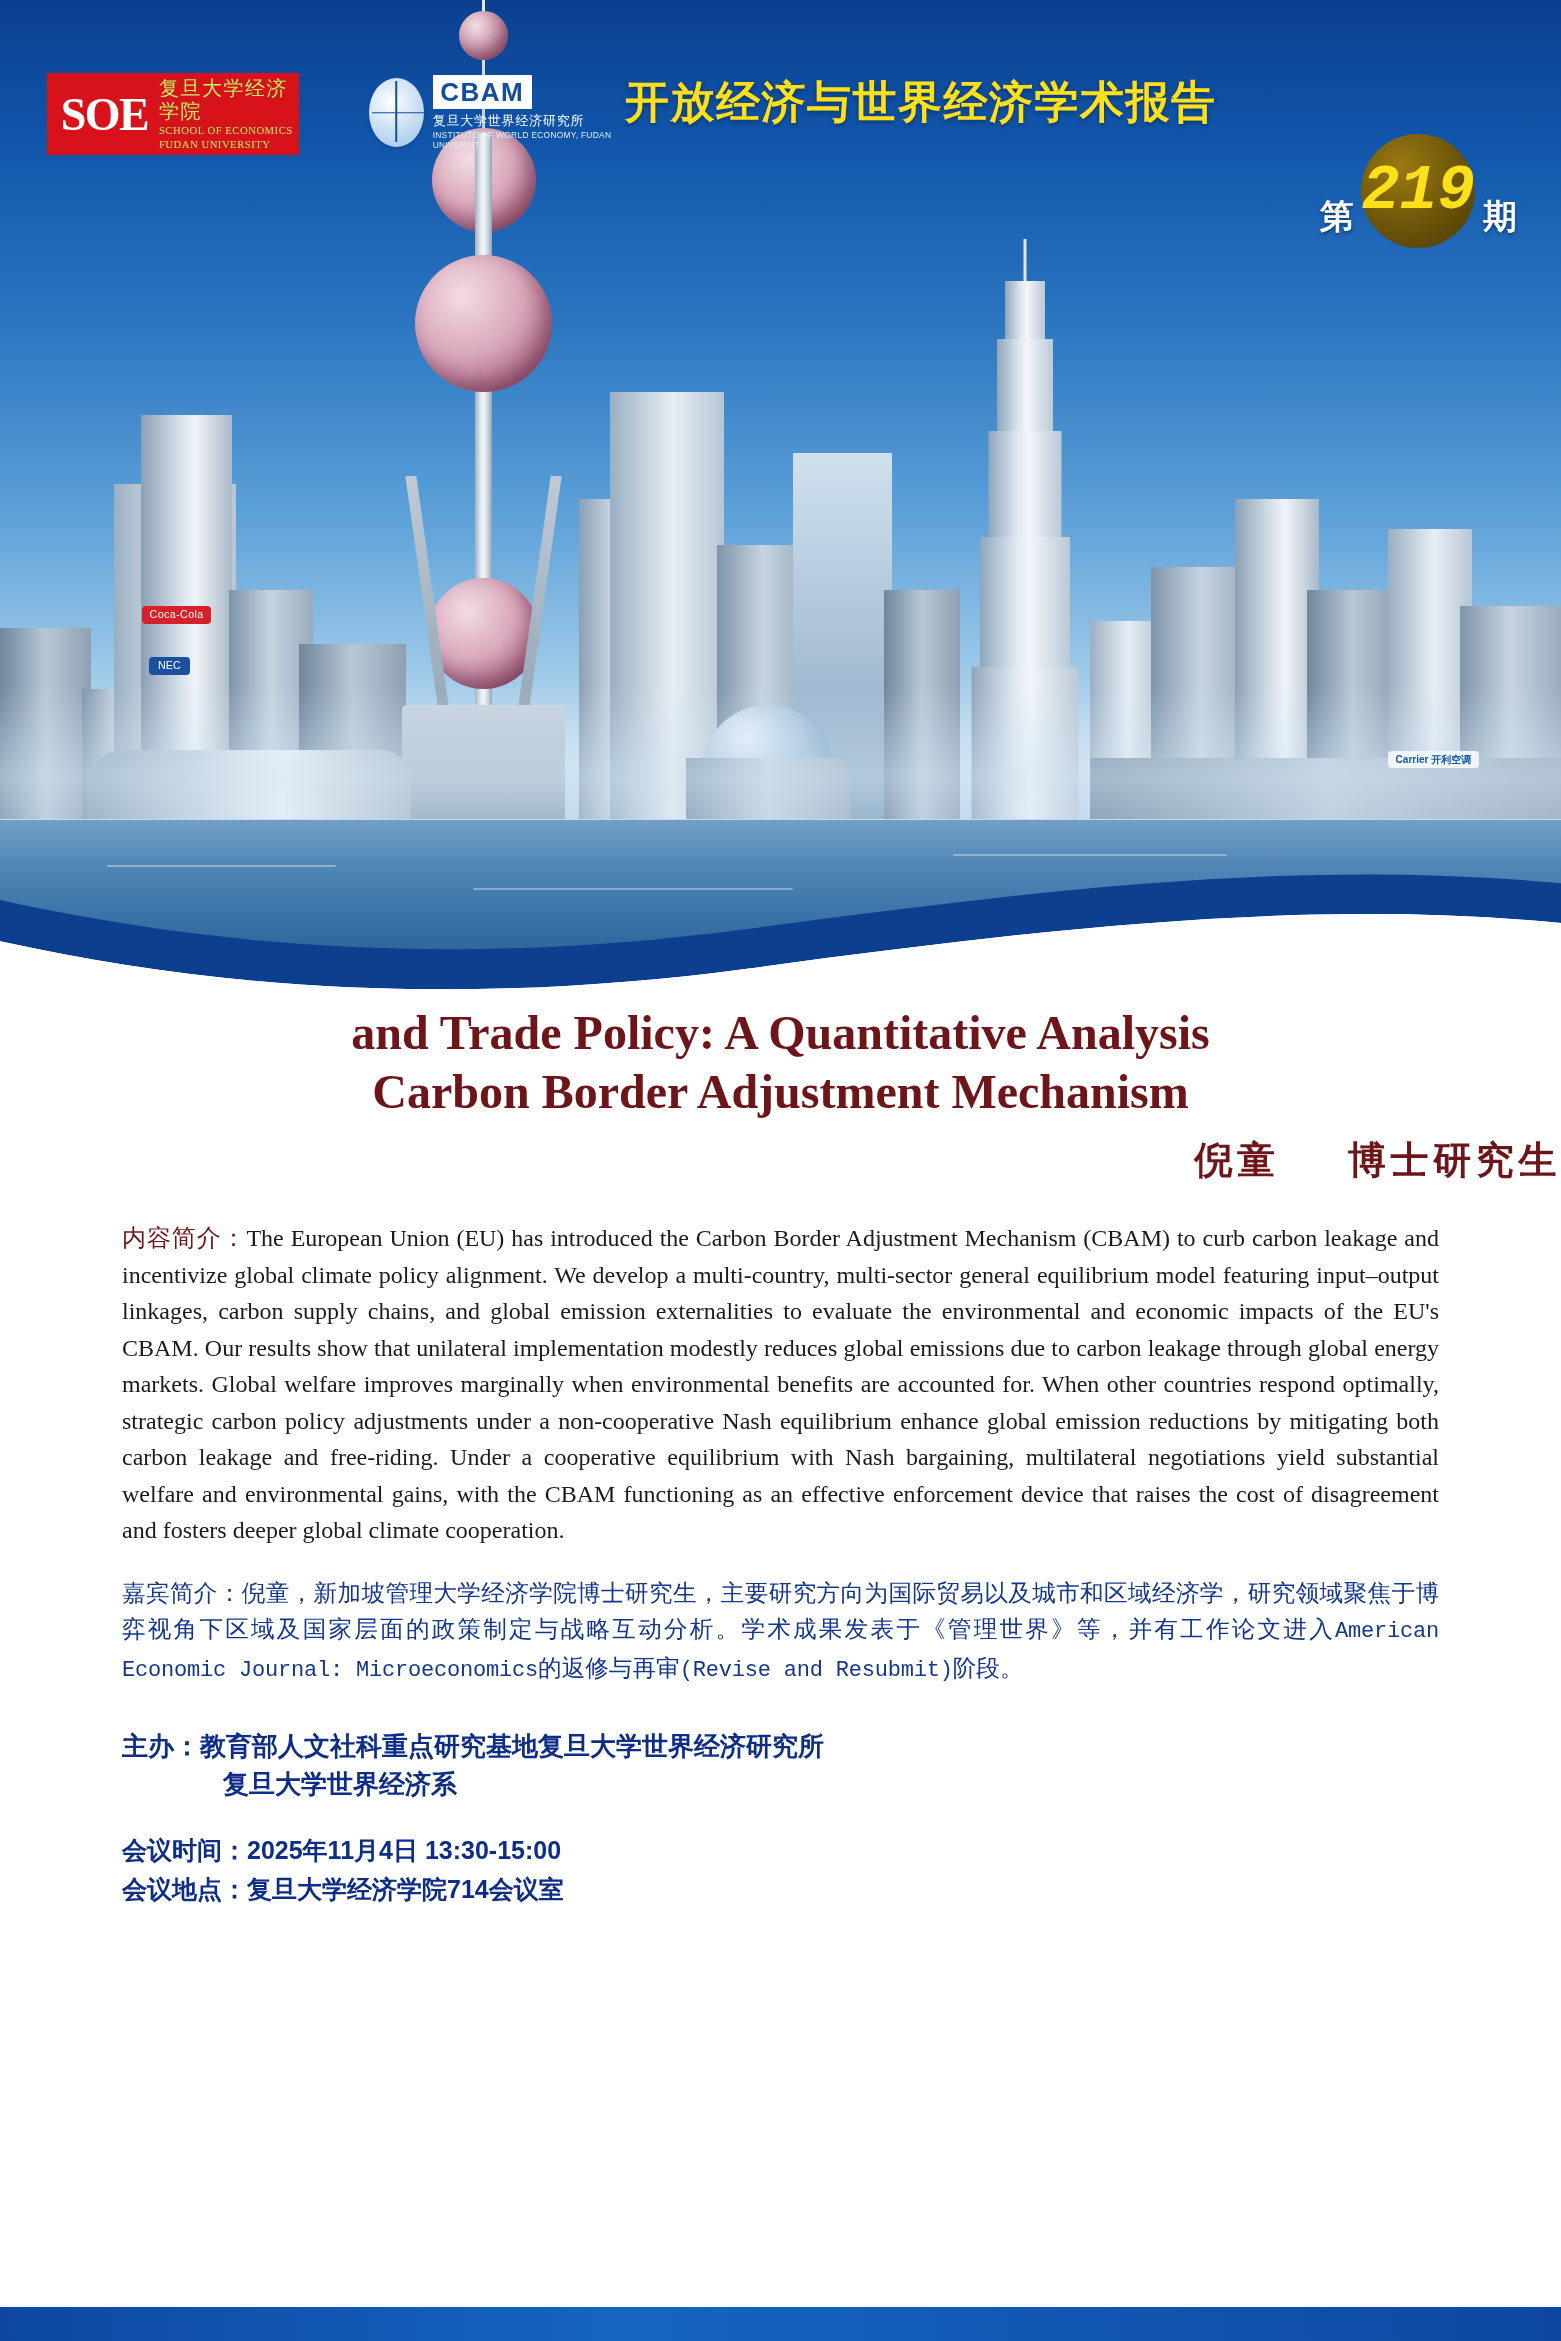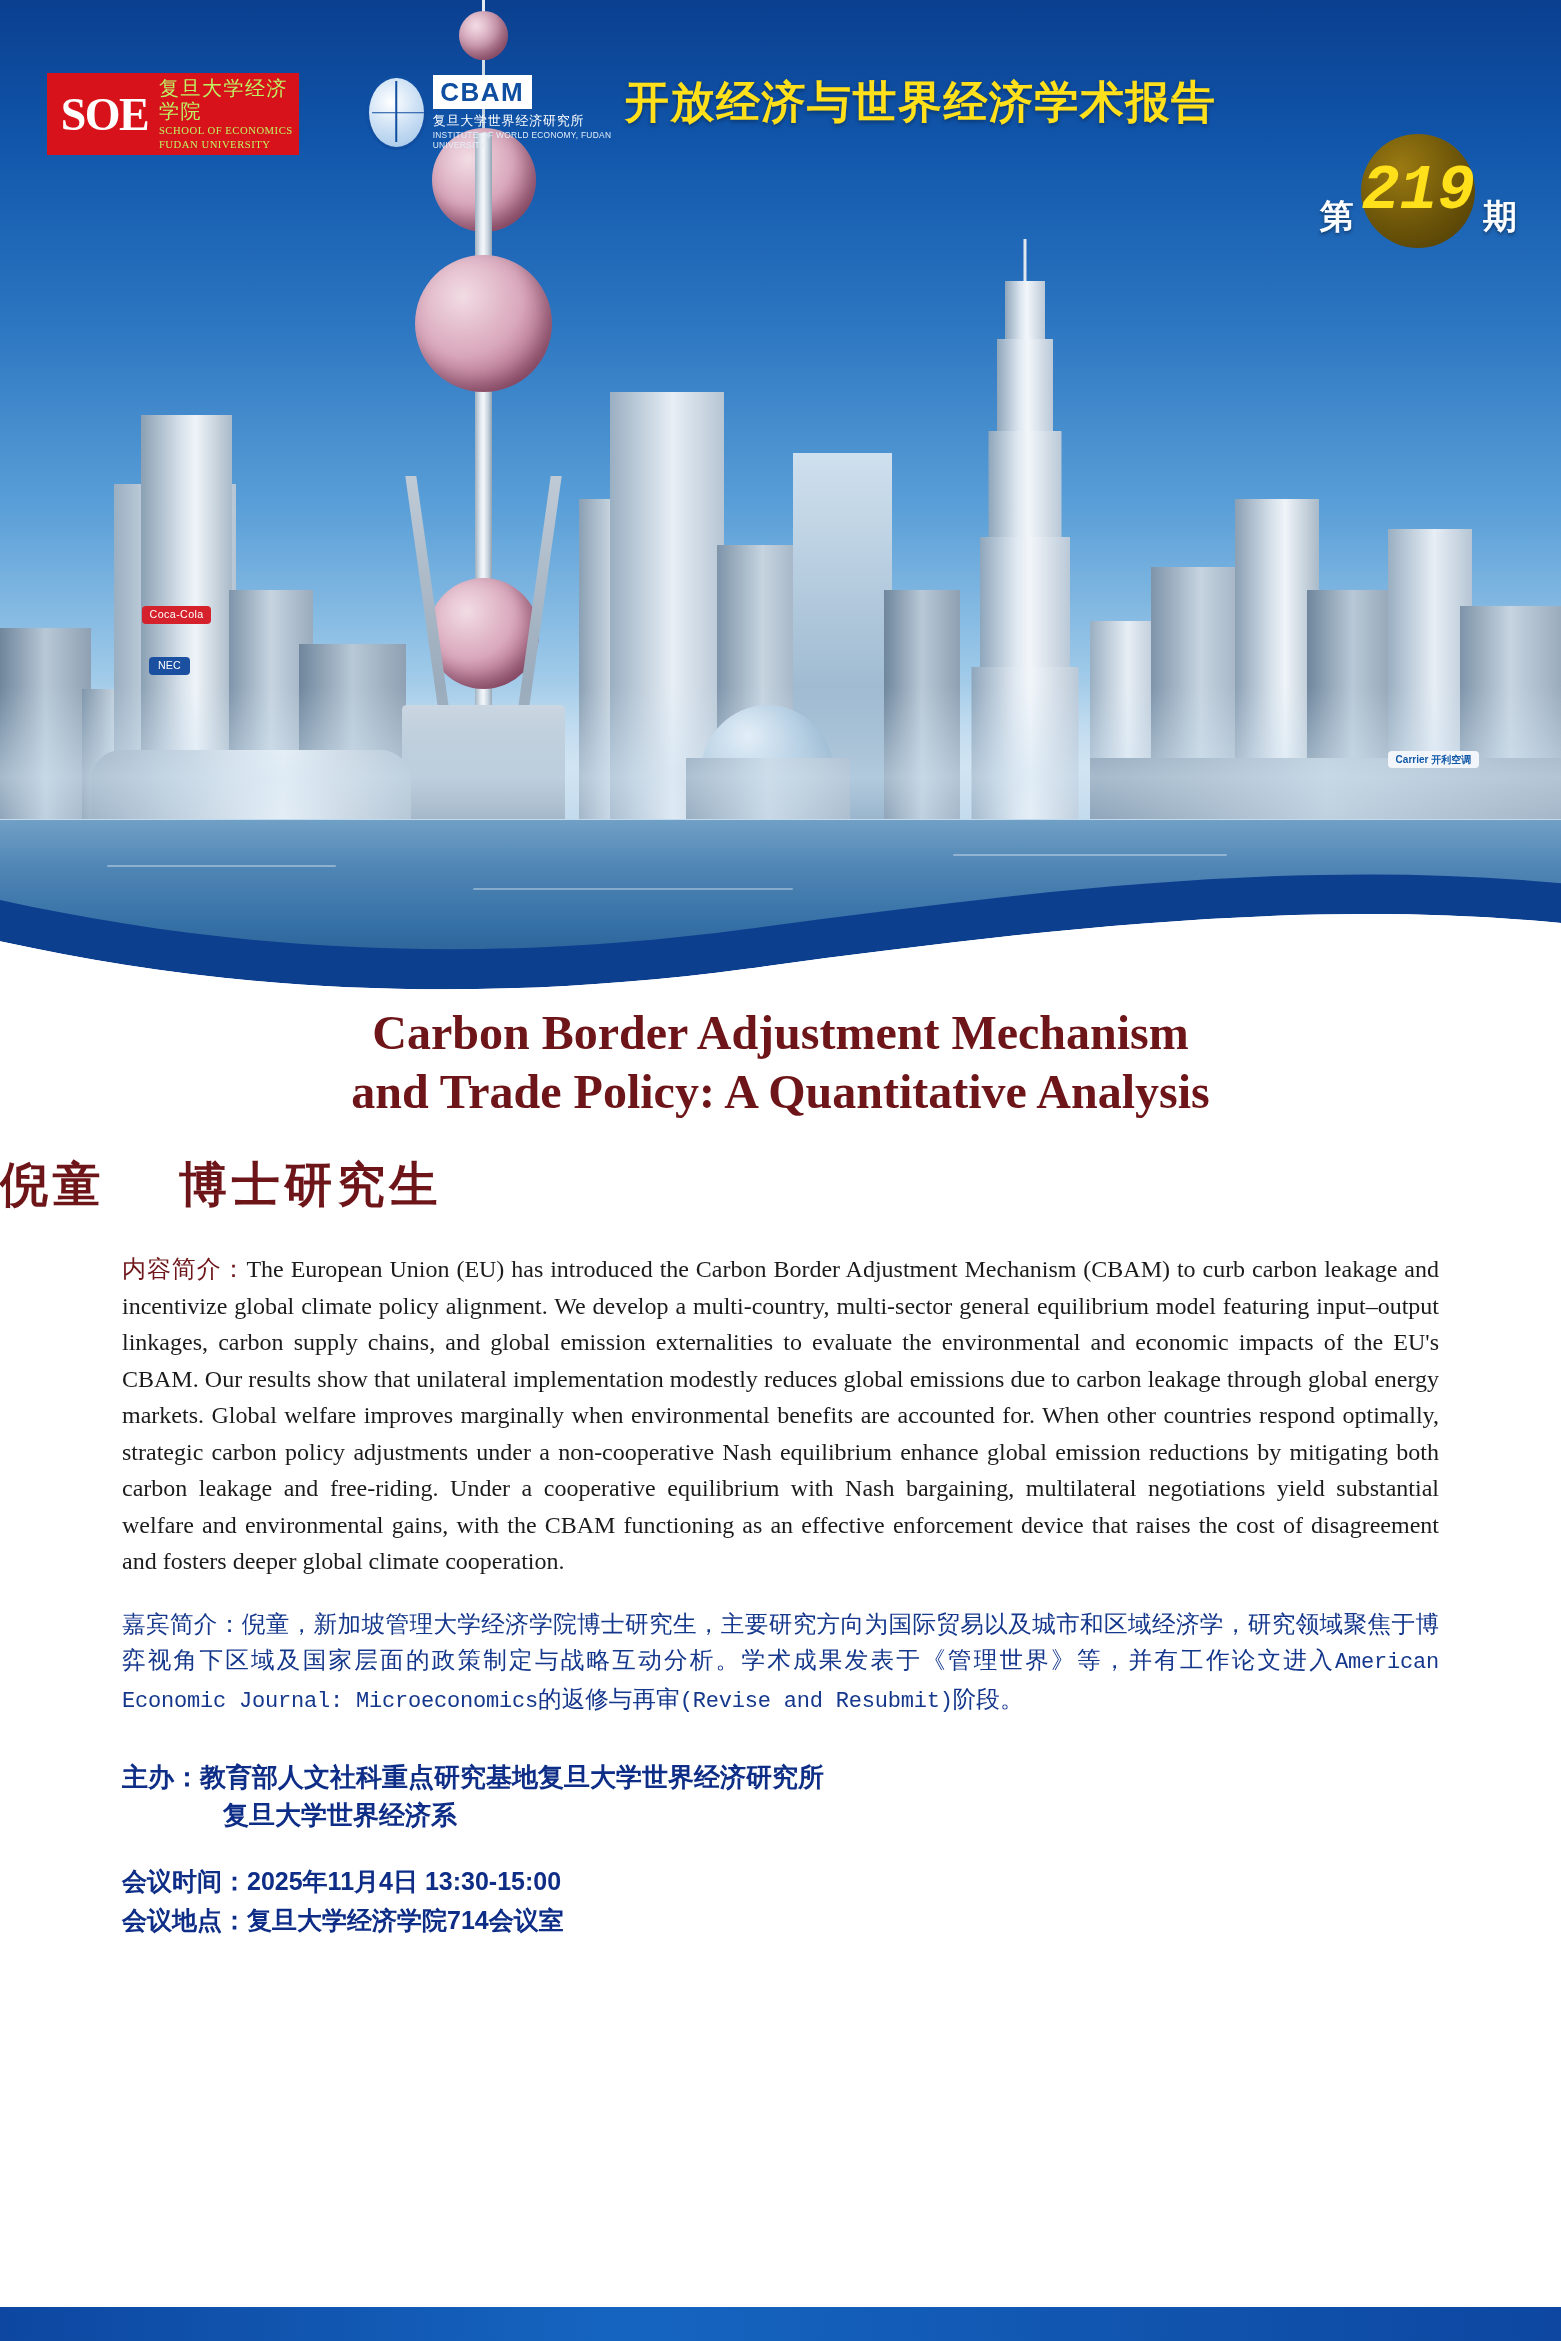--- a/index.html
+++ b/index.html
@@ -262,27 +262,27 @@
   .talk-title {
     text-align: center;
     color: #6d1518;
     font-family: "Liberation Serif", serif;
     font-weight: bold;
     font-size: 48px;
     line-height: 1.22;
     margin: 21.3px 114px 0 114px;
   }
   .speaker {
-    text-align: left;
+    text-align: right;
     color: #6d1518;
     font-family: "Liberation Sans", sans-serif;
     font-weight: bold;
-    font-size: 48px;
+    font-size: 38px;
     letter-spacing: 4.6px;
-    margin-top: 32px;
+    margin-top: 14px;
   }
   .speaker .gap { display: inline-block; width: 38px; }
 
   .abstract {
     margin: 34px 122px 0 122px;
     color: #1b1b1b;
     font-family: "Liberation Serif", serif;
     font-size: 24px;
     line-height: 1.52;
     text-align: justify;
@@ -428,22 +428,22 @@
     <span class="circle">
       <span class="num">219</span>
     </span>
     <span class="cn">期</span>
   </div>
 </div>
 
 <div class="content">
 
   <div class="talk-title">
+    <div>and Trade Policy: A Quantitative Analysis</div>
     <div>Carbon Border Adjustment Mechanism</div>
-    <div>and Trade Policy: A Quantitative Analysis</div>
   </div>
 
   <div class="speaker">
     <span>倪童</span>
     <span class="gap"></span>
     <span>博士研究生</span>
   </div>
 
   <div class="abstract">
     <span class="lab">内容简介：</span><span>The European Union (EU) has introduced the Carbon Border Adjustment Mechanism (CBAM) to curb carbon leakage and incentivize global climate policy alignment. We develop a multi-country, multi-sector general equilibrium model featuring input–output linkages, carbon supply chains, and global emission externalities to evaluate the environmental and economic impacts of the EU's CBAM. Our results show that unilateral implementation modestly reduces global emissions due to carbon leakage through global energy markets. Global welfare improves marginally when environmental benefits are accounted for. When other countries respond optimally, strategic carbon policy adjustments under a non-cooperative Nash equilibrium enhance global emission reductions by mitigating both carbon leakage and free-riding. Under a cooperative equilibrium with Nash bargaining, multilateral negotiations yield substantial welfare and environmental gains, with the CBAM functioning as an effective enforcement device that raises the cost of disagreement and fosters deeper global climate cooperation.</span>

